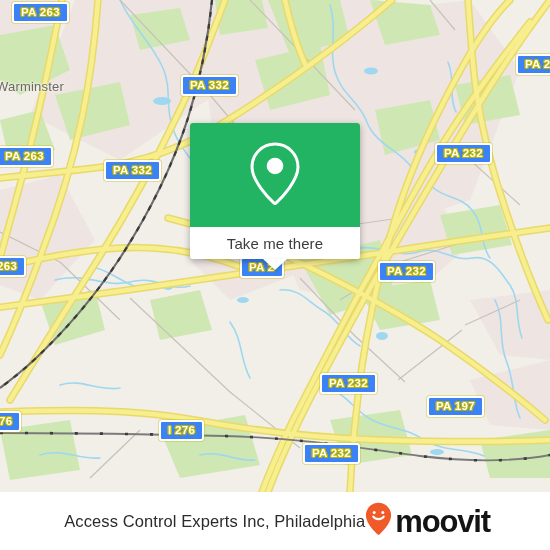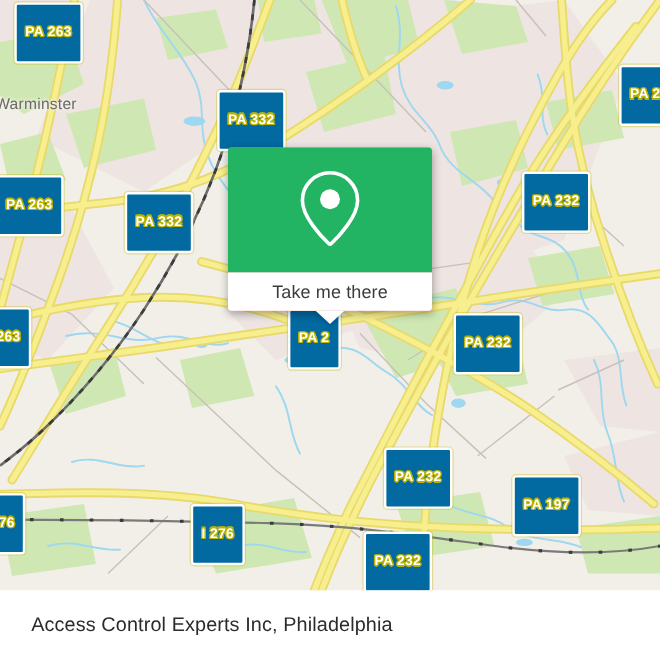--- a/index.html
+++ b/index.html
@@ -27,30 +27,30 @@
     left: 0; top: 0;
     width: 550px; height: 492px;
     background: #f2efe9;
     overflow: hidden;
   }
   .map-svg { position: absolute; left: 0; top: 0; }
 
   
   .shield {
     position: absolute;
-    background: #0369a1;
+    background: #3b82f6;
     border: 2px solid #ffffff;
     border-radius: 3px;
     color: #ffffff;
     font-size: 11.5px;
     font-weight: bold;
     letter-spacing: 0.3px;
     line-height: 17px;
     height: 17px;
-    padding: 15px 7px;
+    padding: 0 7px;
     white-space: nowrap;
     text-shadow:
       -1.2px 0 #b9b200, 1.2px 0 #b9b200,
       0 -1.2px #b9b200, 0 1.2px #b9b200,
       -1px -1px #b9b200, 1px -1px #b9b200,
       -1px 1px #b9b200, 1px 1px #b9b200;
     box-sizing: content-box;
     box-shadow: 0 0 0 1px rgba(190,180,0,.35);
   }
 
@@ -64,21 +64,21 @@
   }
 
   
   .popup {
     position: absolute;
     left: 190px;
     top: 123px;
     width: 170px;
     border-radius: 3px;
     box-shadow: 0 2px 7px rgba(0,0,0,.32);
-    background: #fca5a5;
+    background: #ffffff;
     overflow: visible;
   }
   .popup-top {
     height: 104px;
     background: #22b463;
     border-radius: 3px 3px 0 0;
     display: flex;
     align-items: center;
     justify-content: center;
   }
@@ -123,21 +123,21 @@
   }
 
   
   .footer {
     position: absolute;
     left: 0; top: 492px;
     width: 550px; height: 58px;
     background: #ffffff;
     display: flex;
     align-items: center;
-    justify-content: space-between;
+    justify-content: center;
     padding: 0 22px 0 26px;
     box-sizing: border-box;
   }
   .footer-title {
     color: #2b2b2b;
     font-size: 16.5px;
     letter-spacing: .1px;
     white-space: nowrap;
   }
   .brand {
@@ -325,15 +325,26 @@
       <div class="popup-bottom">
         <span class="popup-bottom-label">Take me there</span>
         <span class="popup-tail"></span>
       </div>
     </div>
 
   </div>
 
   <div class="footer">
     <div class="footer-title">Access Control Experts Inc, Philadelphia</div>
+    <div class="brand">
+      <span>
+        <svg width="27" height="34" viewBox="0 0 27 34" aria-hidden="true">
+          <path d="M13.5 0.8 C6.5 0.8 0.9 6.4 0.9 13.4 C0.9 21.3 10.5 30.2 12.7 32.6 C13.1 33.1 13.9 33.1 14.3 32.6 C16.5 30.2 26.1 21.3 26.1 13.4 C26.1 6.4 20.5 0.8 13.5 0.8 Z" fill="#f05a28"></path>
+          <circle cx="9.2" cy="10.4" r="1.5" fill="#ffffff"></circle>
+          <circle cx="17.8" cy="10.4" r="1.5" fill="#ffffff"></circle>
+          <path d="M8.2 14.6 C10.0 18.0 17.0 18.0 18.8 14.6" fill="none" stroke="#ffffff" stroke-width="2.1" stroke-linecap="round"></path>
+        </svg>
+      </span>
+      <span class="brand-wordmark">moovit</span>
+    </div>
   </div>
 
 </div>
 
 </body></html>

